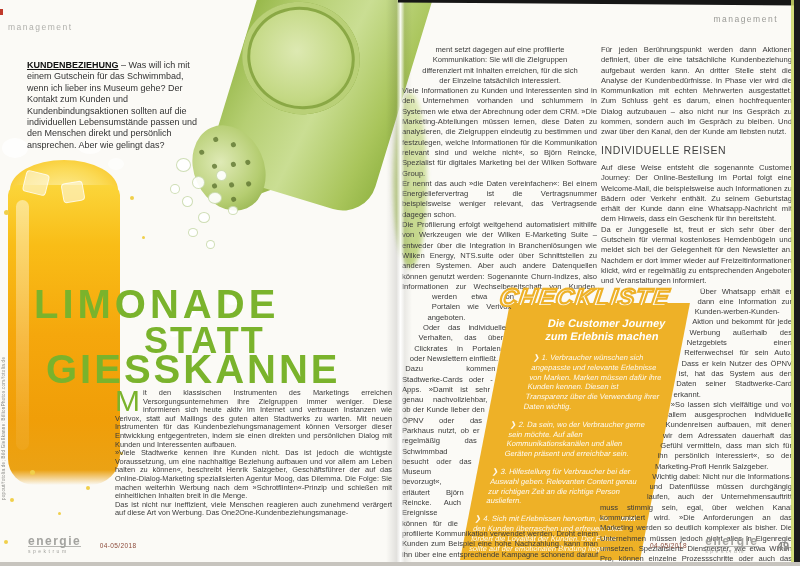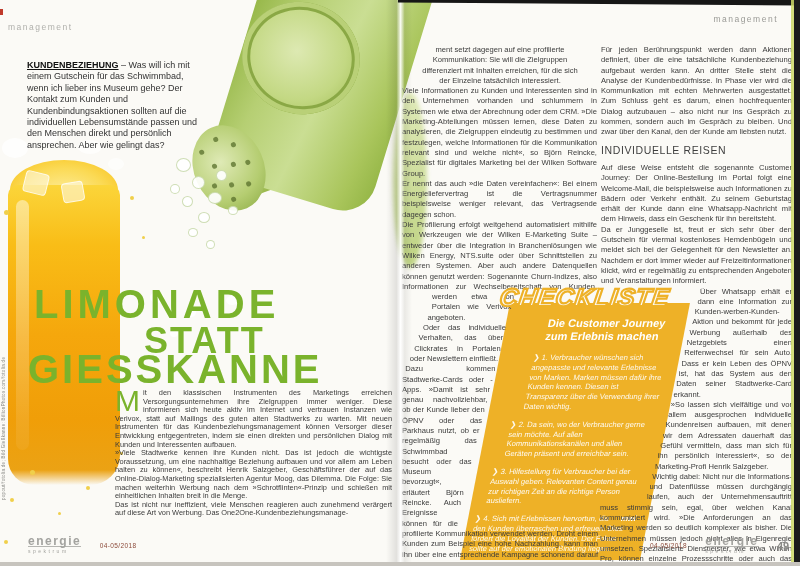--- a/index.html
+++ b/index.html
@@ -79,21 +79,21 @@
   .water.q10{left:228px;top:206px;width:8px;height:7px;}
   .can-bleed{left:393px;top:92px;width:34px;height:176px;z-index:1;border-radius:50%;
     background:linear-gradient(180deg,#dce7b1,#b9d077);opacity:.9;filter:blur(2px);}
 
   
   .intro{left:27px;top:60px;width:178px;font-size:9px;line-height:11.4px;color:#333;z-index:4;}
   .intro b{color:#111;text-decoration:underline;}
   .headline{z-index:4;color:#7ab32c;font-weight:800;}
   .hl1{left:34px;top:282px;font-size:40px;letter-spacing:4px;}
   .hl2{left:110px;top:320px;font-size:36px;letter-spacing:2px;margin-left:34px;}
-  .hl3{left:28px;top:347px;font-size:40px;letter-spacing:3px;}
+  .hl3{left:46px;top:347px;font-size:40px;letter-spacing:3px;}
   .body-left{left:115px;top:389px;width:277px;font-size:7.4px;line-height:8.6px;text-align:justify;z-index:4;}
   .body-left p{margin:0;}
   .dropcap{float:left;font-size:30px;line-height:24px;color:#7ab32c;padding-right:3px;font-weight:400;}
   .credit{left:1px;top:330px;height:170px;writing-mode:vertical-rl;transform:rotate(180deg);
     font-size:4.5px;color:#8a8a86;letter-spacing:.3px;z-index:4;}
 
   
   .footer{z-index:6;color:#9b9b97;}
   .logo{display:inline-block;line-height:8px;vertical-align:middle;}
   .logo .t{font-size:12px;font-weight:700;letter-spacing:1.5px;color:#a3a39f;}
@@ -236,21 +236,21 @@
 
   </div>
 
   <div class="abs col col-right">
     <div class="strip-l"></div>
     <div class="box-spacer-right"></div>
     <p>Für jeden Berührungspunkt werden dann Aktionen definiert, über die eine tatsächliche Kundenbeziehung aufgebaut werden kann. An dritter Stelle steht die Analyse der Kundenbedürfnisse. In Phase vier wird die Kommunikation mit echten Mehrwerten ausgestattet. Zum Schluss geht es darum, einen hochfrequenten Dialog aufzubauen – also nicht nur ins Gespräch zu kommen, sondern auch im Gespräch zu bleiben. Und zwar über den Kanal, den der Kunde am liebsten nutzt.</p>
     <h3 class="sec-head right">INDIVIDUELLE REISEN</h3>
     <p>Auf diese Weise entsteht die sogenannte Customer Journey: Der Online-Bestellung im Portal folgt eine Welcome-Mail, die beispielsweise auch Informationen zu Bädern oder Verkehr enthält. Zu seinem Geburtstag erhält der Kunde dann eine Whatsapp-Nachricht mit dem Hinweis, dass ein Geschenk für ihn bereitsteht.</p>
     <p>Da er Junggeselle ist, freut er sich sehr über den Gutschein für viermal kostenloses Hemdenbügeln und meldet sich bei der Gelegenheit für den Newsletter an. Nachdem er dort immer wieder auf Freizeitinformationen klickt, wird er regelmäßig zu entsprechenden Angeboten und Veranstaltungen informiert.</p>
-    <p>Über Whatsapp erhält er dann eine Information zur Kunden-werben-Kunden-Aktion und bekommt für jede Werbung außerhalb des Netzgebiets einen Reifenwechsel für sein Auto. Dass er kein Leben des ÖPNV ist, hat das System aus den Daten seiner Stadtwerke-Card erkannt.</p>
+    <p>Über Whatsapp erhält er dann eine Information zur Kunden-werben-Kunden-Aktion und bekommt für jede Werbung außerhalb des Netzgebiets einen Reifenwechsel für sein Auto. Dass er kein Nutzer des ÖPNV ist, hat das System aus den Daten seiner Stadtwerke-Card erkannt.</p>
     <p>»So lassen sich vielfältige und vor allem ausgesprochen individuelle Kundenreisen aufbauen, mit denen wir dem Adressaten dauerhaft das Gefühl vermitteln, dass man sich für ihn persönlich interessiert«, so der Marketing-Profi Henrik Salzgeber.</p>
     <p>Wichtig dabei: Nicht nur die Informations- und Datenflüsse müssen durchgängig laufen, auch der Unternehmensauftritt muss stimmig sein, egal, über welchen Kanal kommuniziert wird. »Die Anforderungen an das Marketing werden so deutlich komplexer als bisher. Die Unternehmen müssen jedoch nicht alles in Eigenregie umsetzen. Spezialisierte Dienstleister, wie etwa Wilken Pro, können einzelne Prozessschritte oder auch das komplette Kampagnenmanagement extern abbilden und so die Marketing-Abteilung spürbar entlasten«, ergänzt Reincke.</p>
 
   </div>
 
   <div class="abs chk-label">CHECKLISTE</div>
   <div class="abs chk-box">
     <p class="title ml0">Die Customer Journey zum Erlebnis machen</p>
     <p class="item ml1">❯ 1. Verbraucher wünschen sich angepasste und relevante Erlebnisse von Marken. Marken müssen dafür ihre Kunden kennen. Diesen ist Transparenz über die Verwendung ihrer Daten wichtig.</p>
     <p class="item ml2">❯ 2. Da sein, wo der Verbraucher gerne sein möchte. Auf allen Kommunikationskanälen und allen Geräten präsent und erreichbar sein.</p>

